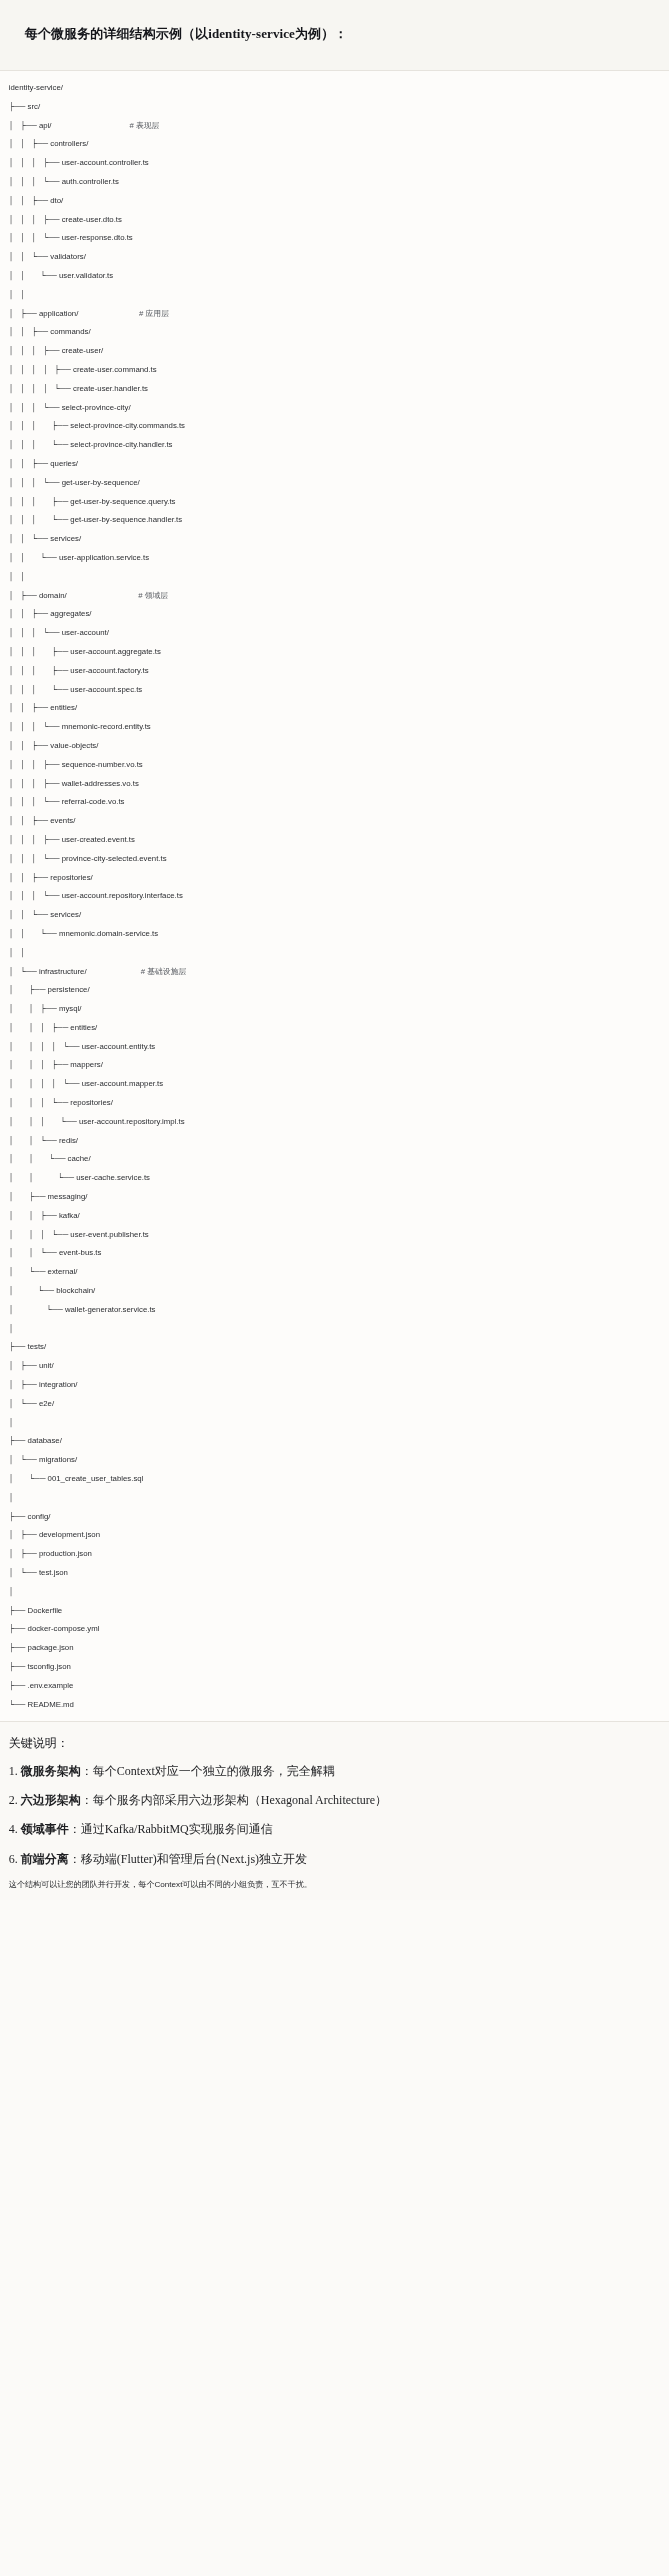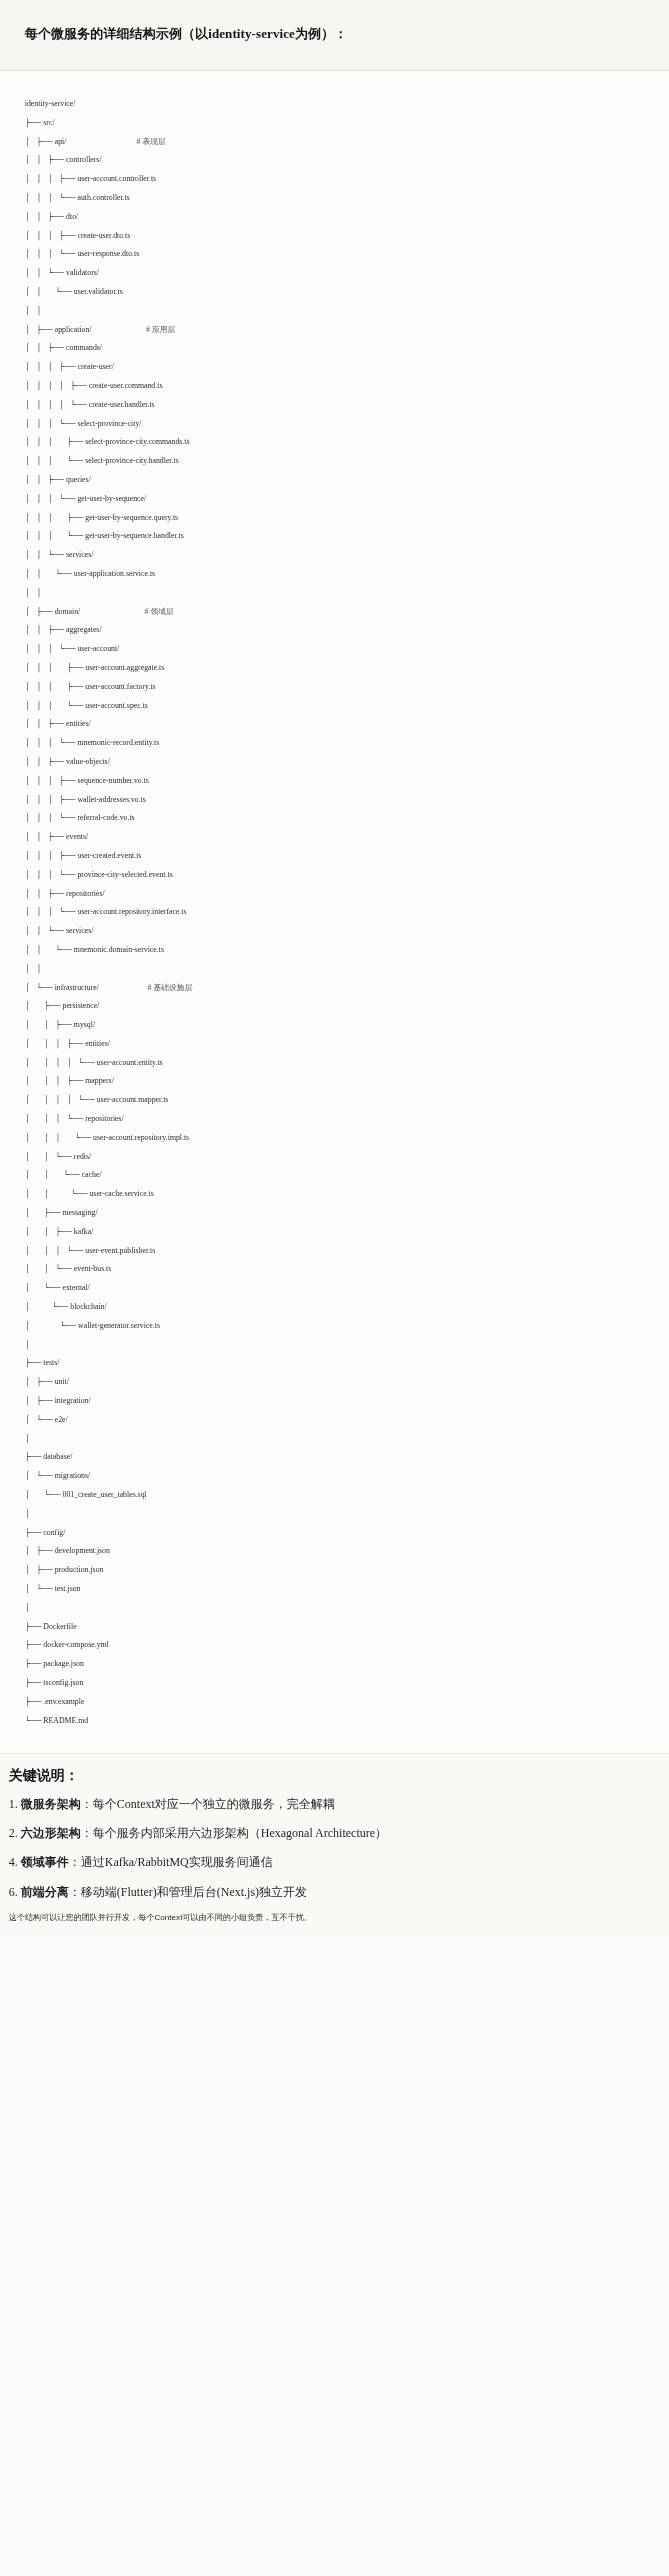--- a/index.html
+++ b/index.html
@@ -31,22 +31,22 @@
     font-family: "Liberation Serif", "DejaVu Serif", serif;
   }
 
   
   .tree-block {
     background: #fdfcfa;
     padding: 12.5px 8.8px 12.5px 8.8px;
     box-sizing: border-box;
   }
   .tree-pre {
-    margin: 16px;
-    font-family: Liberation Serif, serif;
+    margin: 0;
+    font-family: Liberation Sans, sans-serif;
     font-size: 7.8px;
     line-height: 9.4px;
     color: #2b2d31;
     white-space: pre;
     letter-spacing: 0px;
     tab-size: 4;
   }
   .tree-row {
     white-space: pre;
     display: block;
@@ -58,22 +58,22 @@
 
   
   .keys-block {
     border-top: 0.6px solid #e6e3dd;
     background: #faf9f6;
     padding: 12.5px 8.8px 8.8px 8.8px;
     box-sizing: border-box;
   }
   .keys-title {
     margin: 0 0 10px 0;
-    font-size: 14px;
-    font-weight: bold;
+    font-size: 12px;
+    font-weight: normal;
     color: #14151a;
     font-family: "Liberation Serif", "DejaVu Serif", serif;
   }
   .key-item {
     font-size: 12px;
     line-height: 1.55;
     margin: 0 0 10.6px 0;
     color: #1f2023;
     font-family: "Liberation Serif", "DejaVu Serif", serif;
   }

